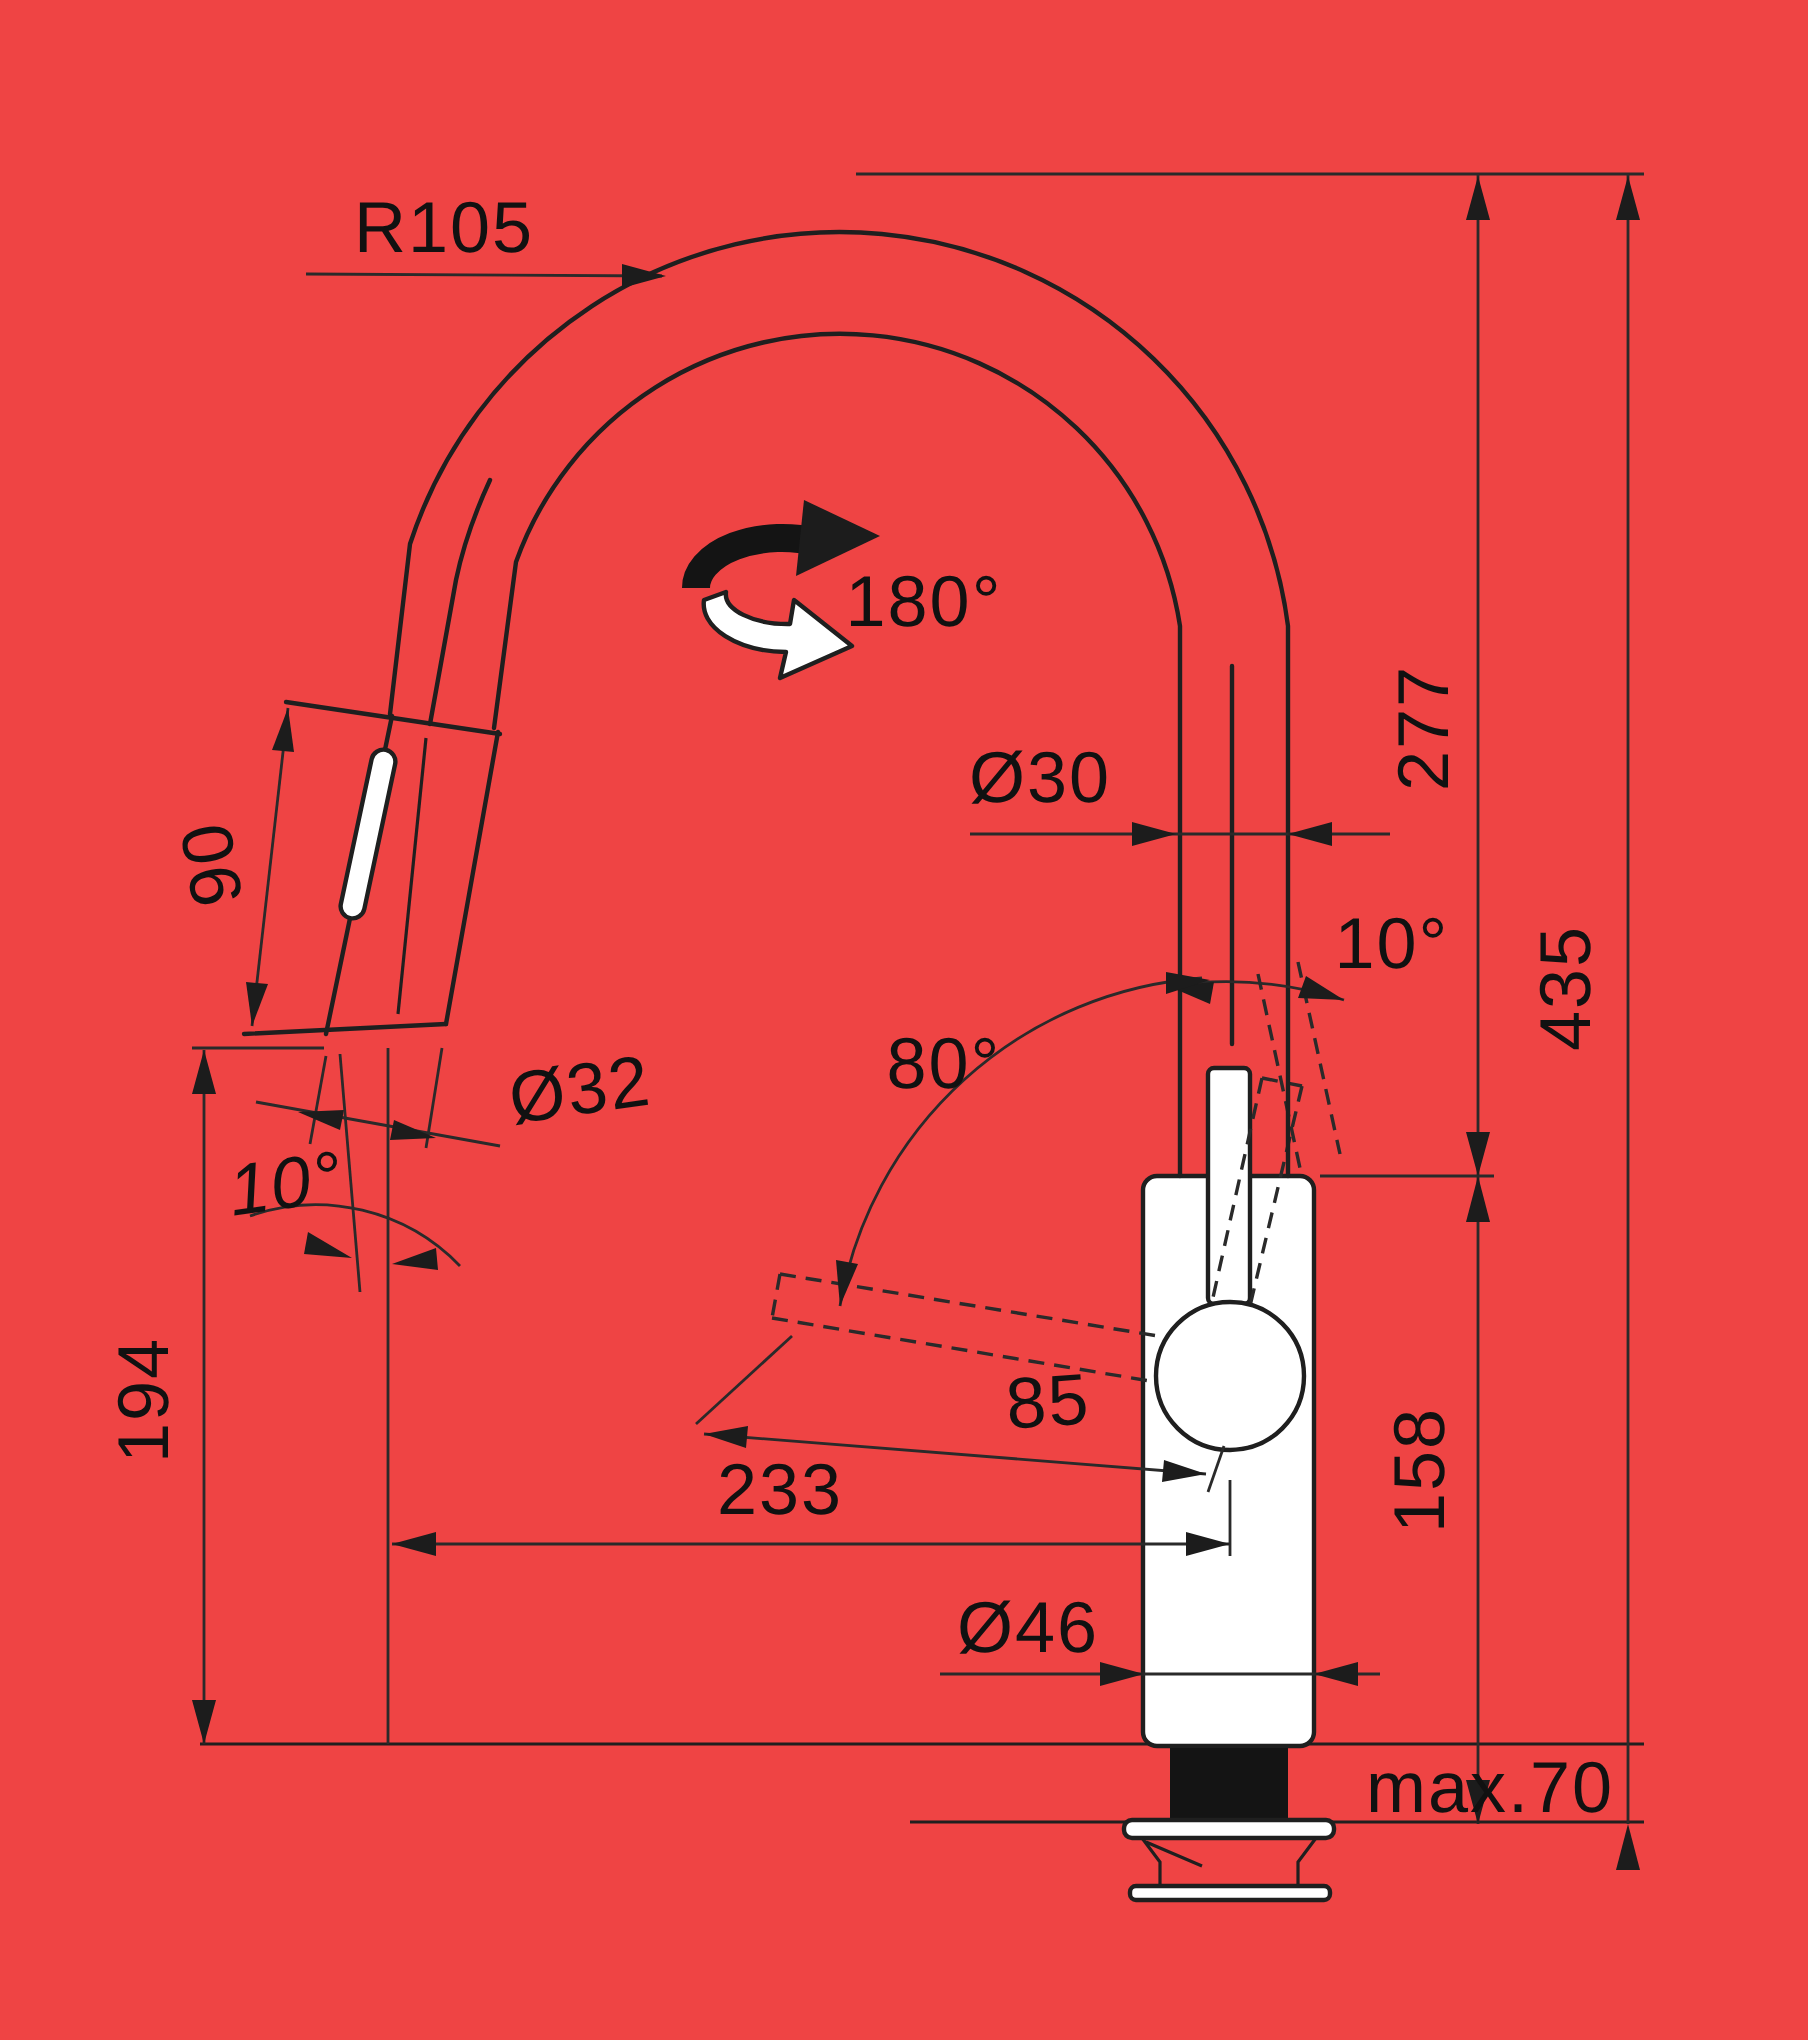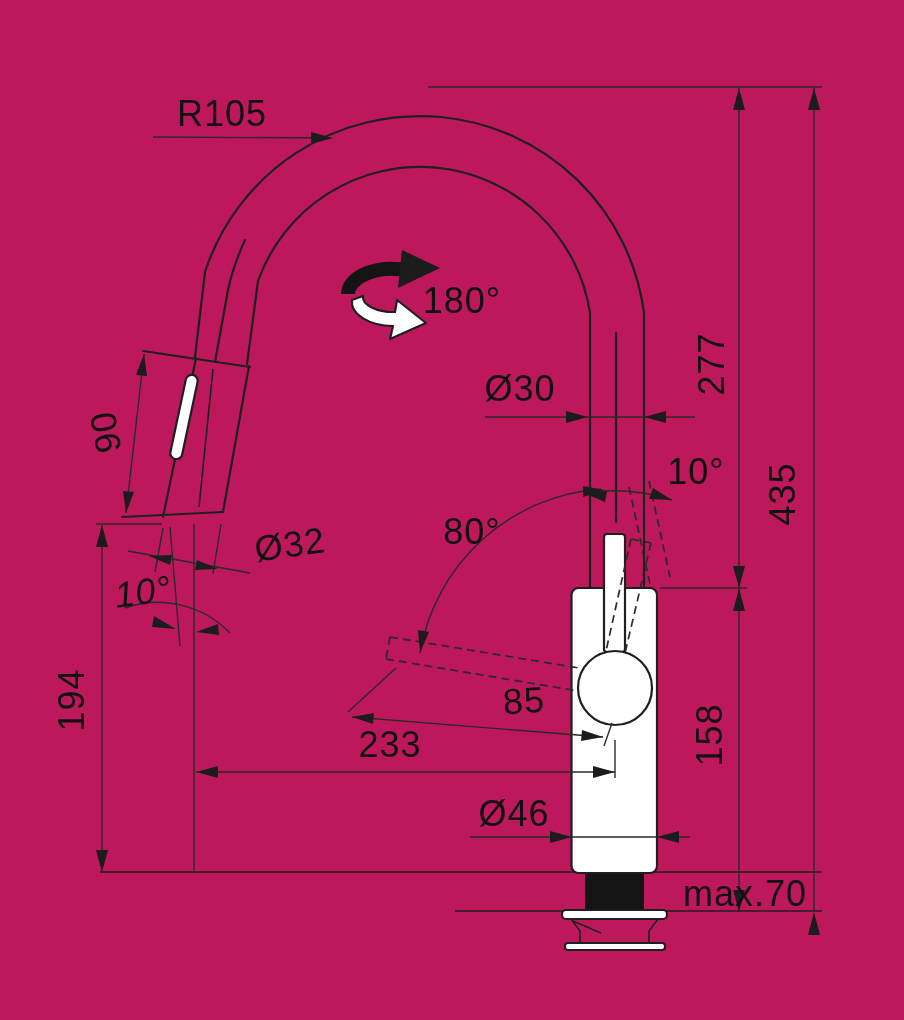--- a/index.html
+++ b/index.html
@@ -1,17 +1,17 @@
 <!DOCTYPE html>
 <html><head>
 <meta charset="utf-8">
 <style>
   html,body{margin:0;padding:0;background:#ffffff;}
   body{font-family:"Liberation Sans", sans-serif;}
-  .stage{position:relative;width:904px;height:1020px;background:#be185d;overflow:hidden;}
+  .stage{position:relative;width:904px;height:1020px;background:#ef4444;overflow:hidden;}
   svg{display:block;}
   .obj{stroke:#1f1f1f;stroke-width:2.2;fill:none;stroke-linecap:round;stroke-linejoin:round;}
   .objthin{stroke:#1f1f1f;stroke-width:1.6;fill:none;}
   .fillw{fill:#ffffff;}
   .dim{stroke:#2a2a2a;stroke-width:1.4;fill:none;}
   .dash{stroke:#2a2a2a;stroke-width:1.7;fill:none;stroke-dasharray:8 5;}
   .arr{fill:#1c1c1c;stroke:none;}
   .dimtext{font-size:36px;fill:#111;letter-spacing:1px;}
   .black{fill:#141414;}
 </style>

